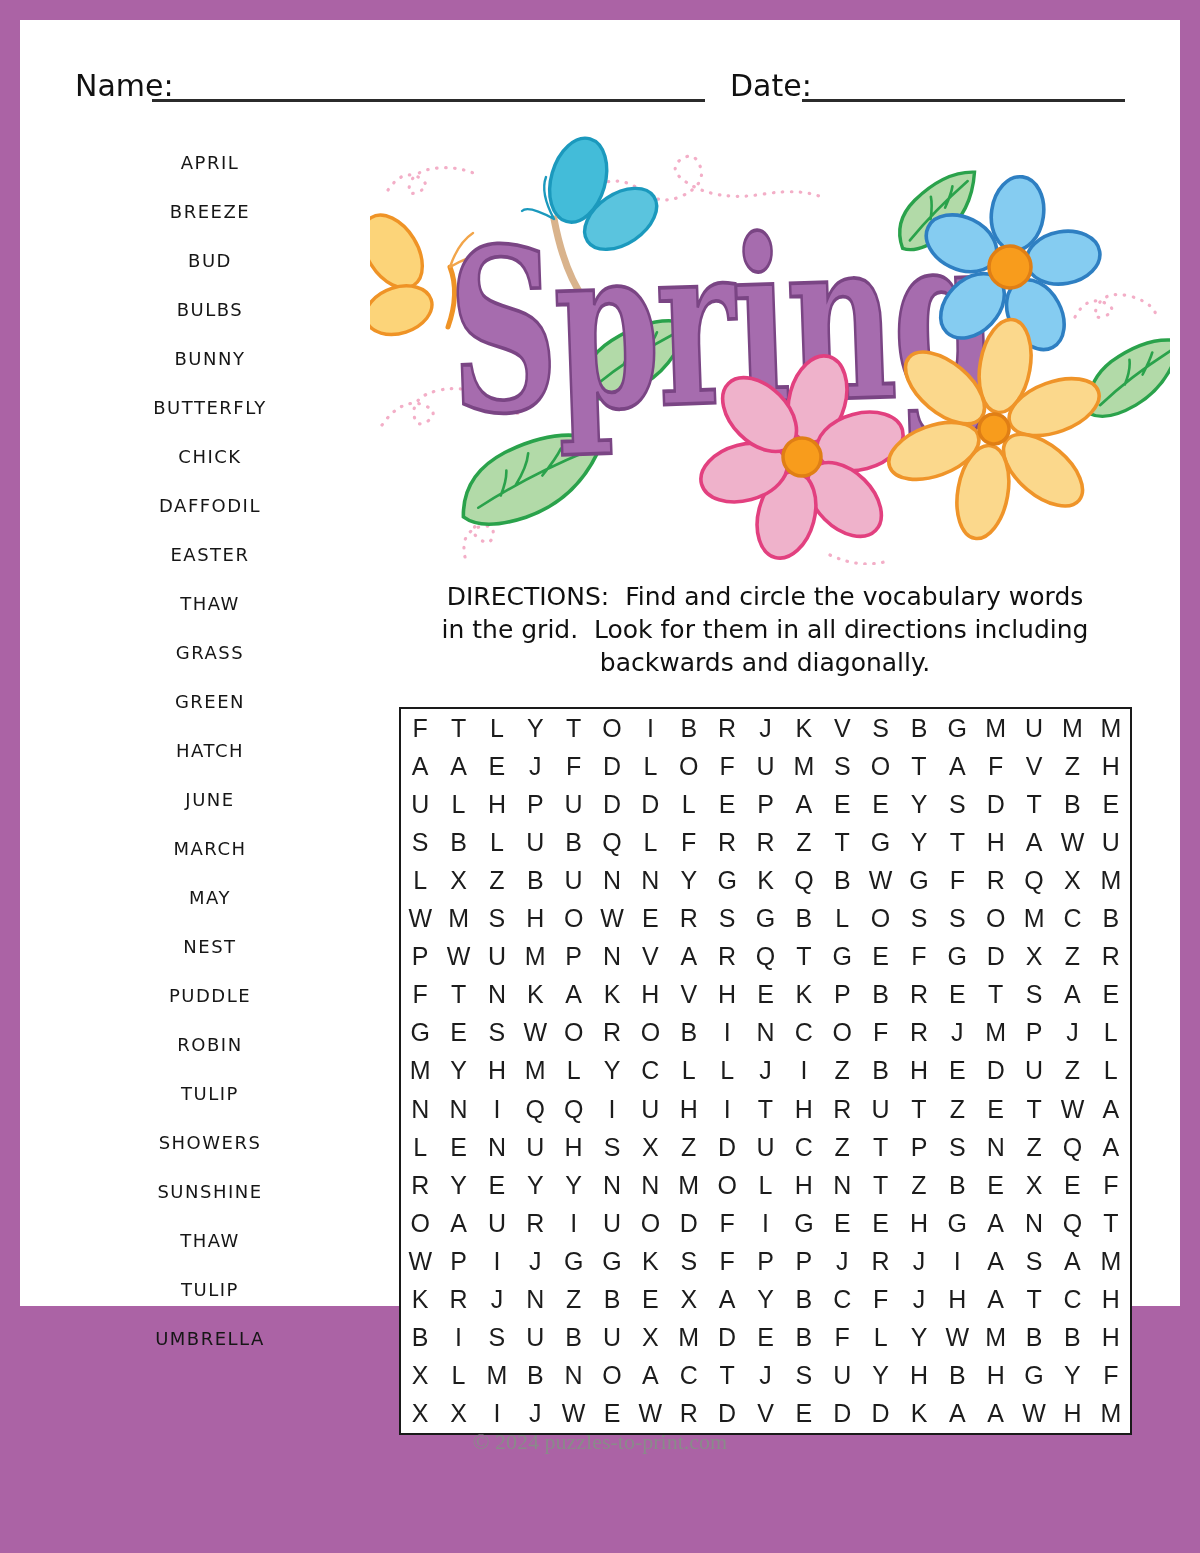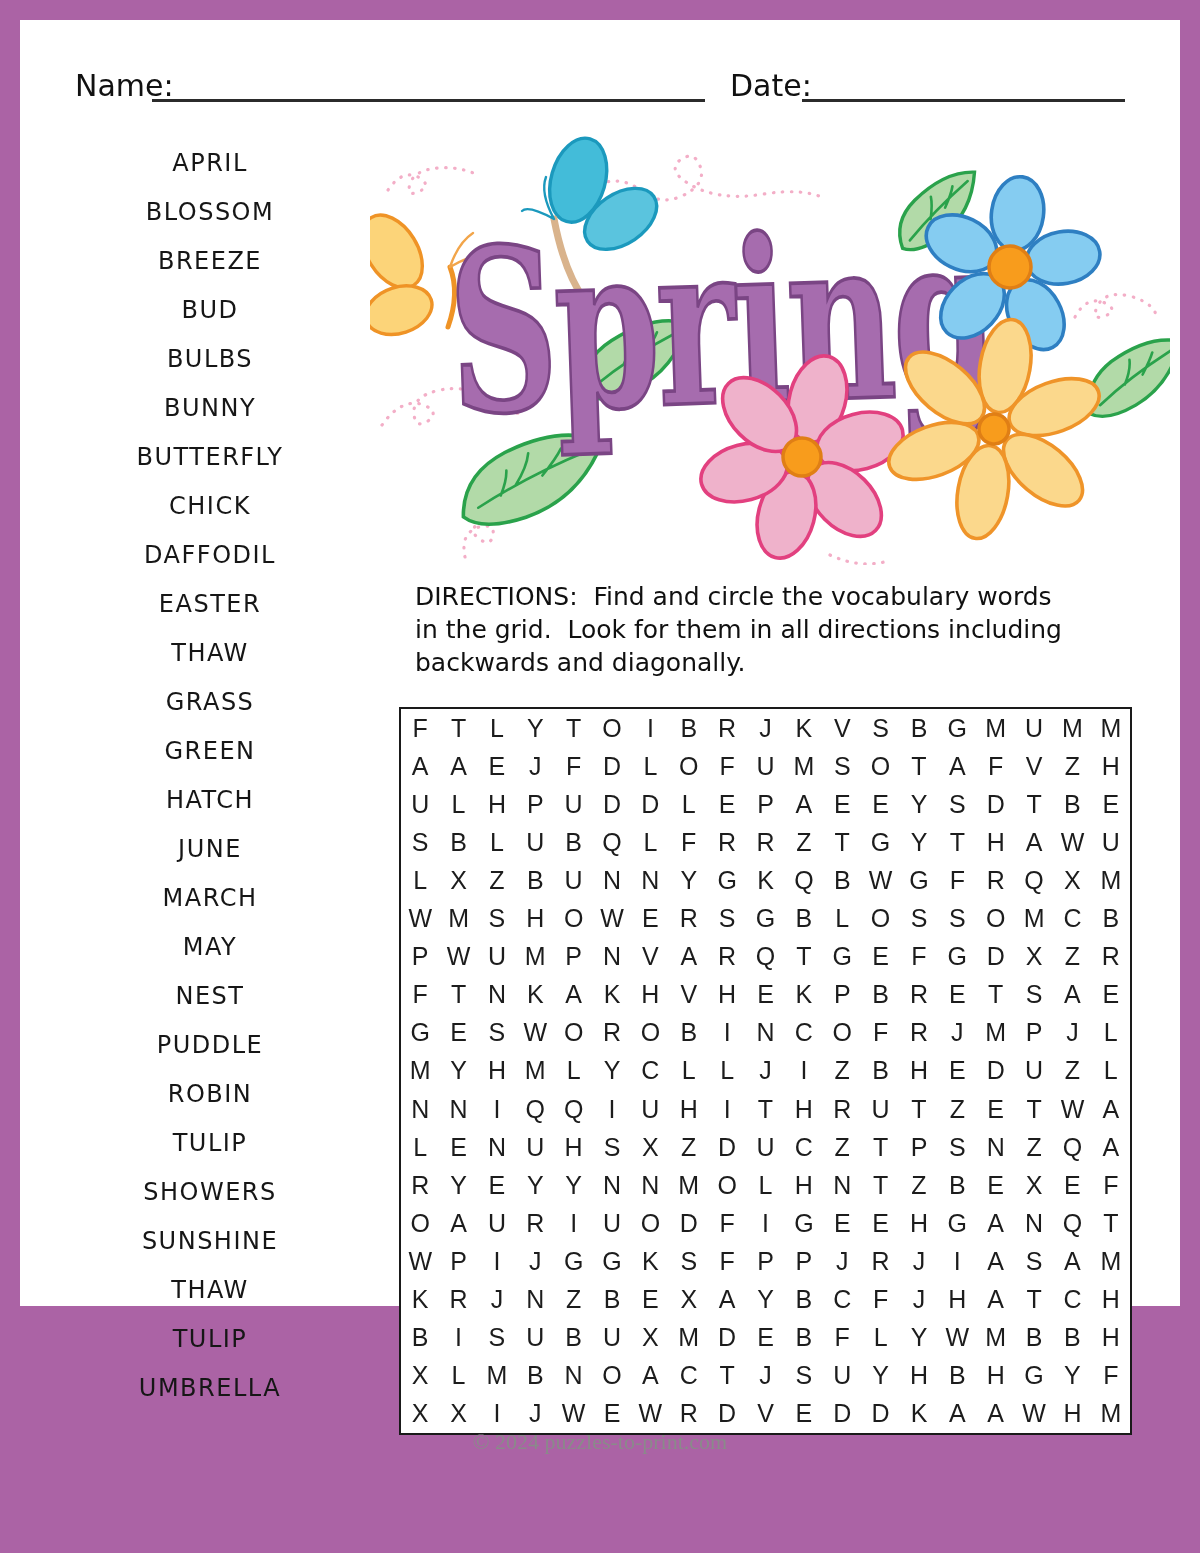--- a/index.html
+++ b/index.html
@@ -28,31 +28,31 @@
   }
   .name-line { left:132px; width:553px; }
   .date-line { left:782px; width:323px; }
 
   
   .word-list {
     position:absolute; left:55px; top:118px; width:270px;
   }
   .word {
     height:49px; display:flex; align-items:center; justify-content:center;
-    font-size:24px; letter-spacing:1.5px; color:#161616;
+    font-size:18px; letter-spacing:1.5px; color:#161616;
     font-family:"DejaVu Sans", sans-serif;
   }
 
   
   .artwork { position:absolute; left:350px; top:105px; width:800px; height:440px; }
 
   
   .directions {
     position:absolute; left:395px; top:560px; width:700px;
-    color:#101010;
+    text-align:center; color:#101010;
     font-size:25px; line-height:33px;
     font-family:"DejaVu Sans", sans-serif;
   }
   .directions .line { white-space:pre; }
 
   
   .letter-grid {
     position:absolute; left:379px; top:687px;
     width:733px; height:728px;
     border:2px solid #1a1a1a;
@@ -79,21 +79,20 @@
 
 <div class="page">
 
   <div class="hdr-label name-label">Name:</div>
   <div class="hdr-line name-line"></div>
   <div class="hdr-label date-label">Date:</div>
   <div class="hdr-line date-line"></div>
 
   <div class="word-list">
       <div class="word">APRIL</div>
-      <div class="word">BLOSSOM</div>
       <div class="word">BREEZE</div>
       <div class="word">BUD</div>
       <div class="word">BULBS</div>
       <div class="word">BUNNY</div>
       <div class="word">BUTTERFLY</div>
       <div class="word">CHICK</div>
       <div class="word">DAFFODIL</div>
       <div class="word">EASTER</div>
       <div class="word">THAW</div>
       <div class="word">GRASS</div>

